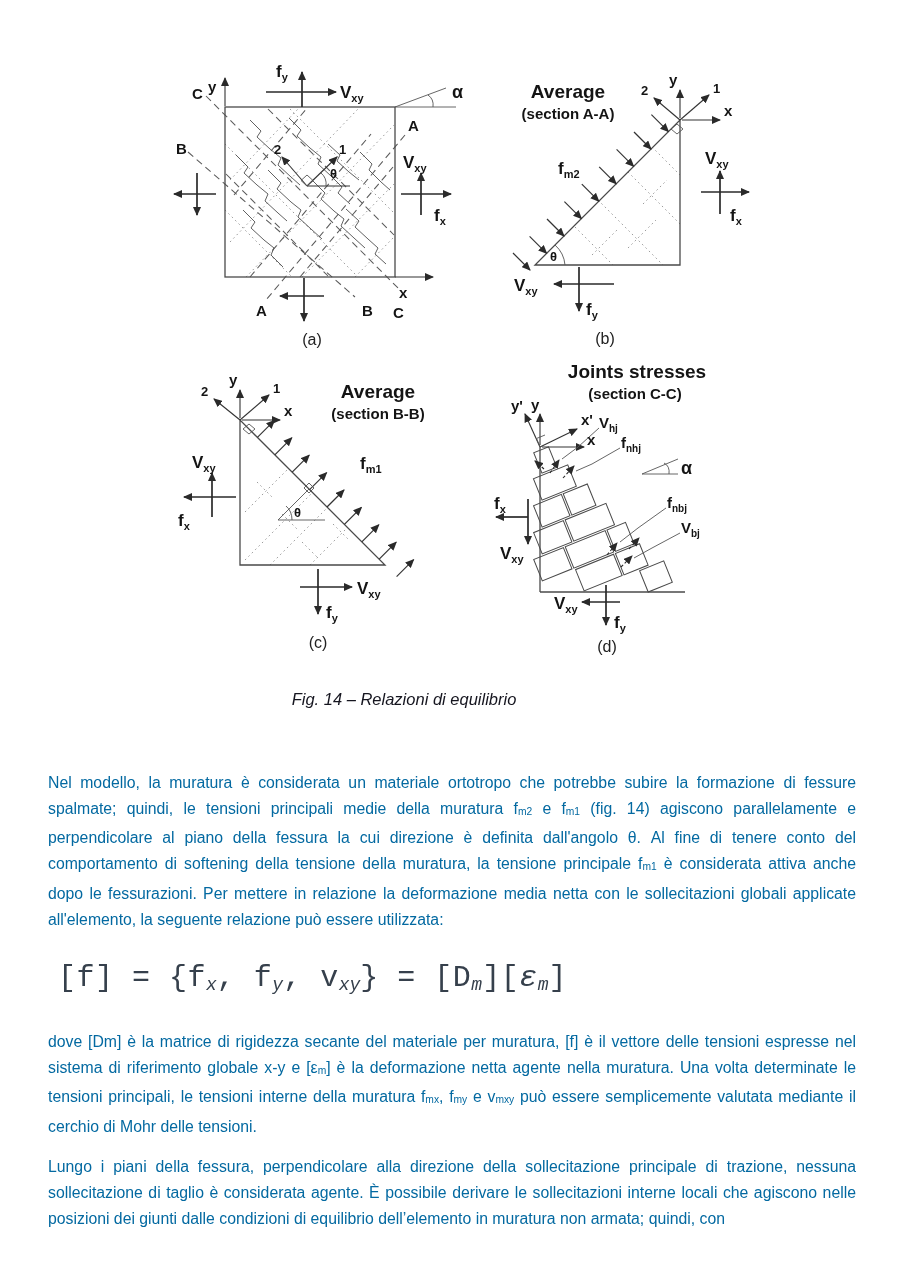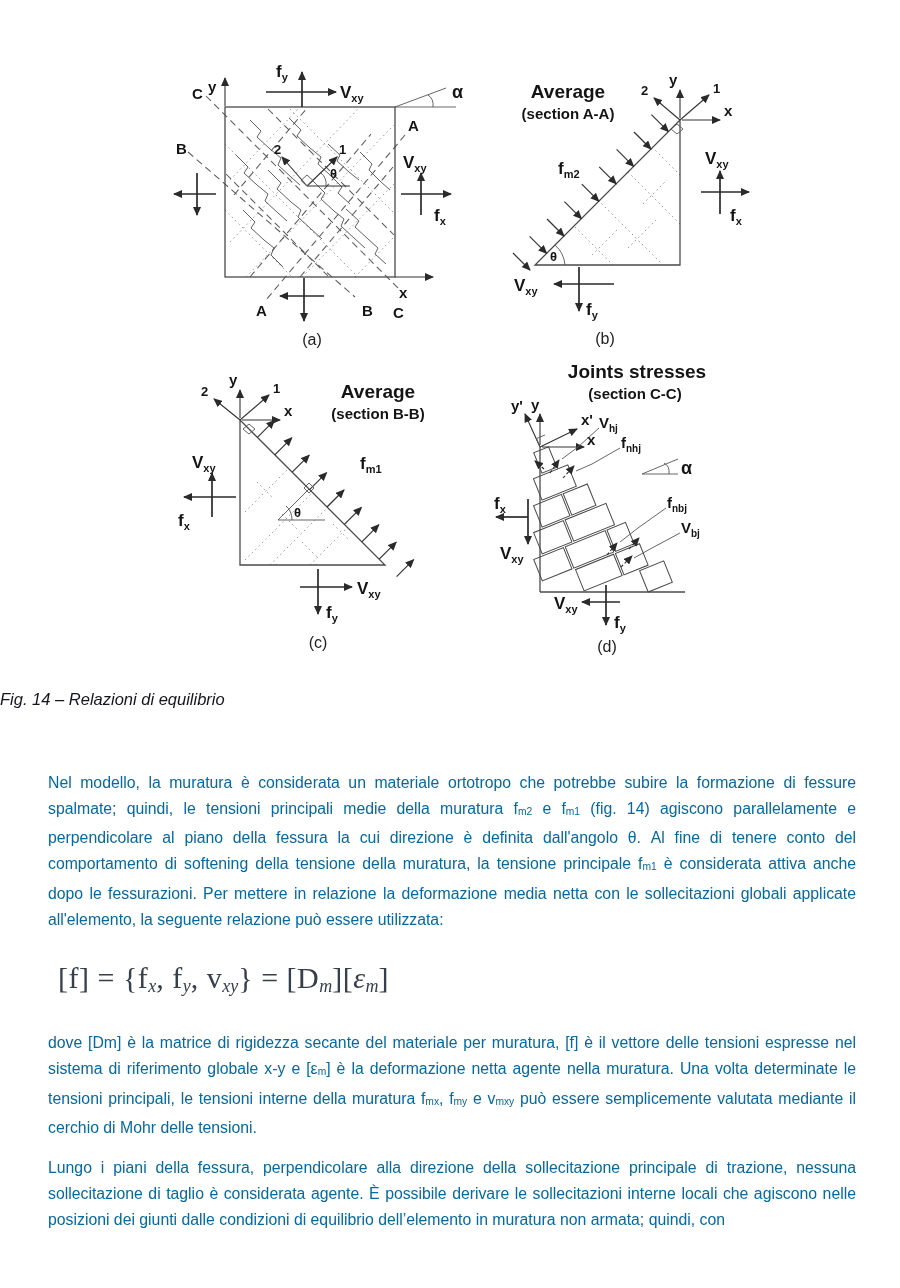--- a/index.html
+++ b/index.html
@@ -1,25 +1,25 @@
 <!DOCTYPE html>
 <html><head>
 <meta charset="utf-8">
 <style>
   html,body{margin:0;padding:0;background:#fff;}
   .page{position:relative;width:900px;height:1288px;background:#ffffff;overflow:hidden;
         font-family:"Liberation Sans",sans-serif;color:#1b1b1b;}
   .fig-grid{position:absolute;left:150px;top:52px;width:650px;display:grid;
             grid-template-columns:330px 320px;}
-  .fig-caption{position:absolute;left:0;top:690px;width:808px;
+  .fig-caption{position:absolute;left:0;top:690px;width:808px;text-align:center;
                font-style:italic;font-size:16.5px;color:#15151f;}
   .body-text{position:absolute;left:48px;top:770px;width:808px;}
   .bp{margin:0 0 14px 0;font-size:15.8px;line-height:26px;text-align:justify;color:#0369a1;}
   .bp sub{font-size:0.65em;vertical-align:-0.14em;}
-  .equation{margin:28px 0 34px 10px;font-family:Liberation Serif, serif;
+  .equation{margin:28px 0 34px 10px;font-family:Liberation Mono, monospace;
             font-size:30px;color:#36404c;letter-spacing:0.5px;}
   .equation sub{font-size:0.6em;font-style:italic;vertical-align:-0.2em;letter-spacing:0;}
   .equation i{font-style:italic;}
   svg{display:block;}
   
   .gl{font:700 17px "Liberation Sans",sans-serif;fill:#141414;}
   .gs{font:700 11px "Liberation Sans",sans-serif;fill:#141414;}
   .gs2{font:700 10px "Liberation Sans",sans-serif;fill:#141414;}
   .gm{font:700 15px "Liberation Sans",sans-serif;fill:#141414;}
   .gsm{font:700 13px "Liberation Sans",sans-serif;fill:#141414;}

